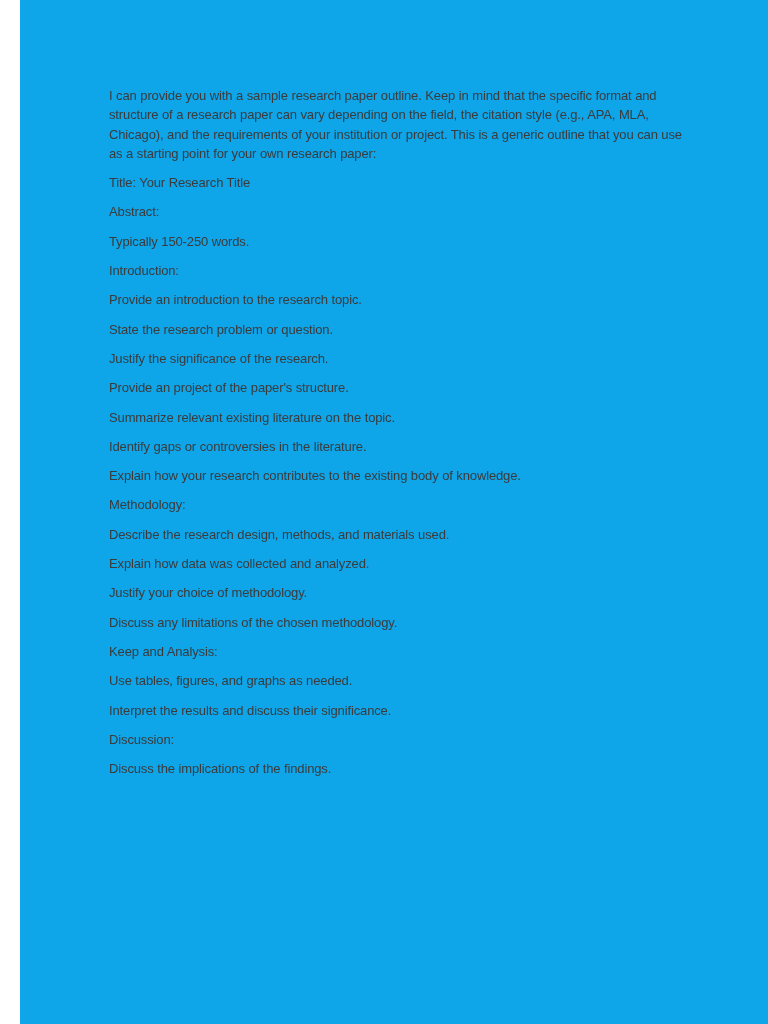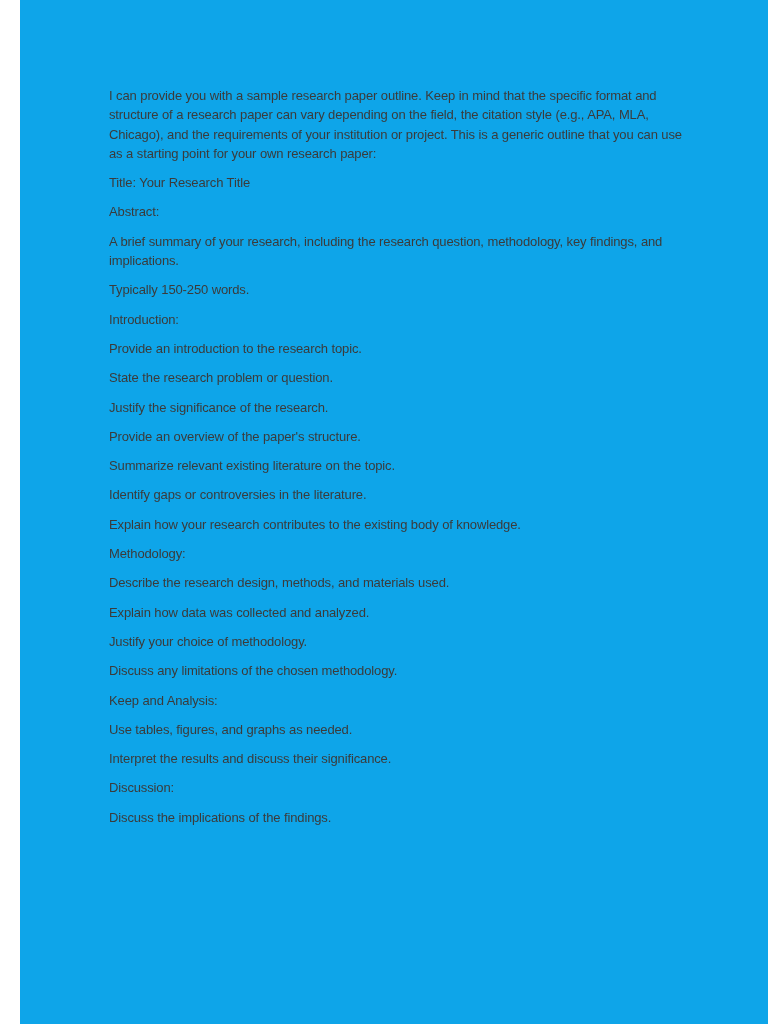--- a/index.html
+++ b/index.html
@@ -43,27 +43,26 @@
 </style>
 </head>
 <body>
 
 <div class="page">
   <div class="doc-body">
 
     <p class="para">I can provide you with a sample research paper outline. Keep in mind that the specific format and structure of a research paper can vary depending on the field, the citation style (e.g., APA, MLA, Chicago), and the requirements of your institution or project. This is a generic outline that you can use as a starting point for your own research paper:</p>
     <p class="para">Title: Your Research Title</p>
     <p class="para">Abstract:</p>
-    <p class="para">A brief summary of your research, including the research question, methodology, key findings, and implications.</p>
     <p class="para">Typically 150-250 words.</p>
     <p class="para">Introduction:</p>
     <p class="para">Provide an introduction to the research topic.</p>
     <p class="para">State the research problem or question.</p>
     <p class="para">Justify the significance of the research.</p>
-    <p class="para">Provide an overview of the paper's structure.</p>
+    <p class="para">Provide an project of the paper's structure.</p>
     <p class="para">Summarize relevant existing literature on the topic.</p>
     <p class="para">Identify gaps or controversies in the literature.</p>
     <p class="para">Explain how your research contributes to the existing body of knowledge.</p>
     <p class="para">Methodology:</p>
     <p class="para">Describe the research design, methods, and materials used.</p>
     <p class="para">Explain how data was collected and analyzed.</p>
     <p class="para">Justify your choice of methodology.</p>
     <p class="para">Discuss any limitations of the chosen methodology.</p>
     <p class="para">Keep and Analysis:</p>
     <p class="para">Use tables, figures, and graphs as needed.</p>

